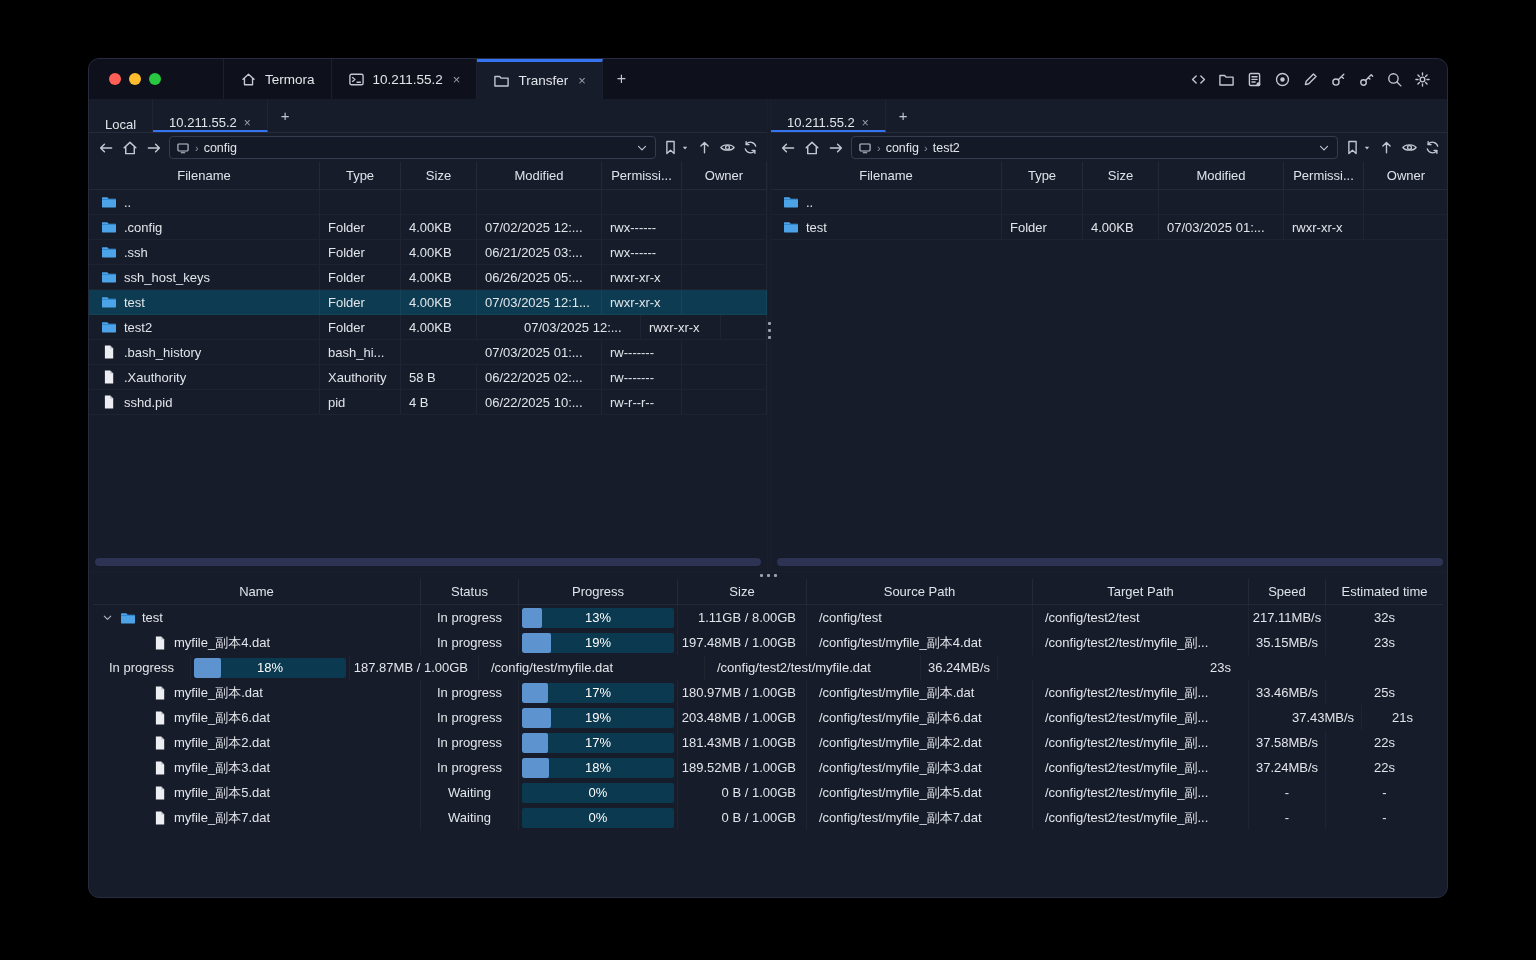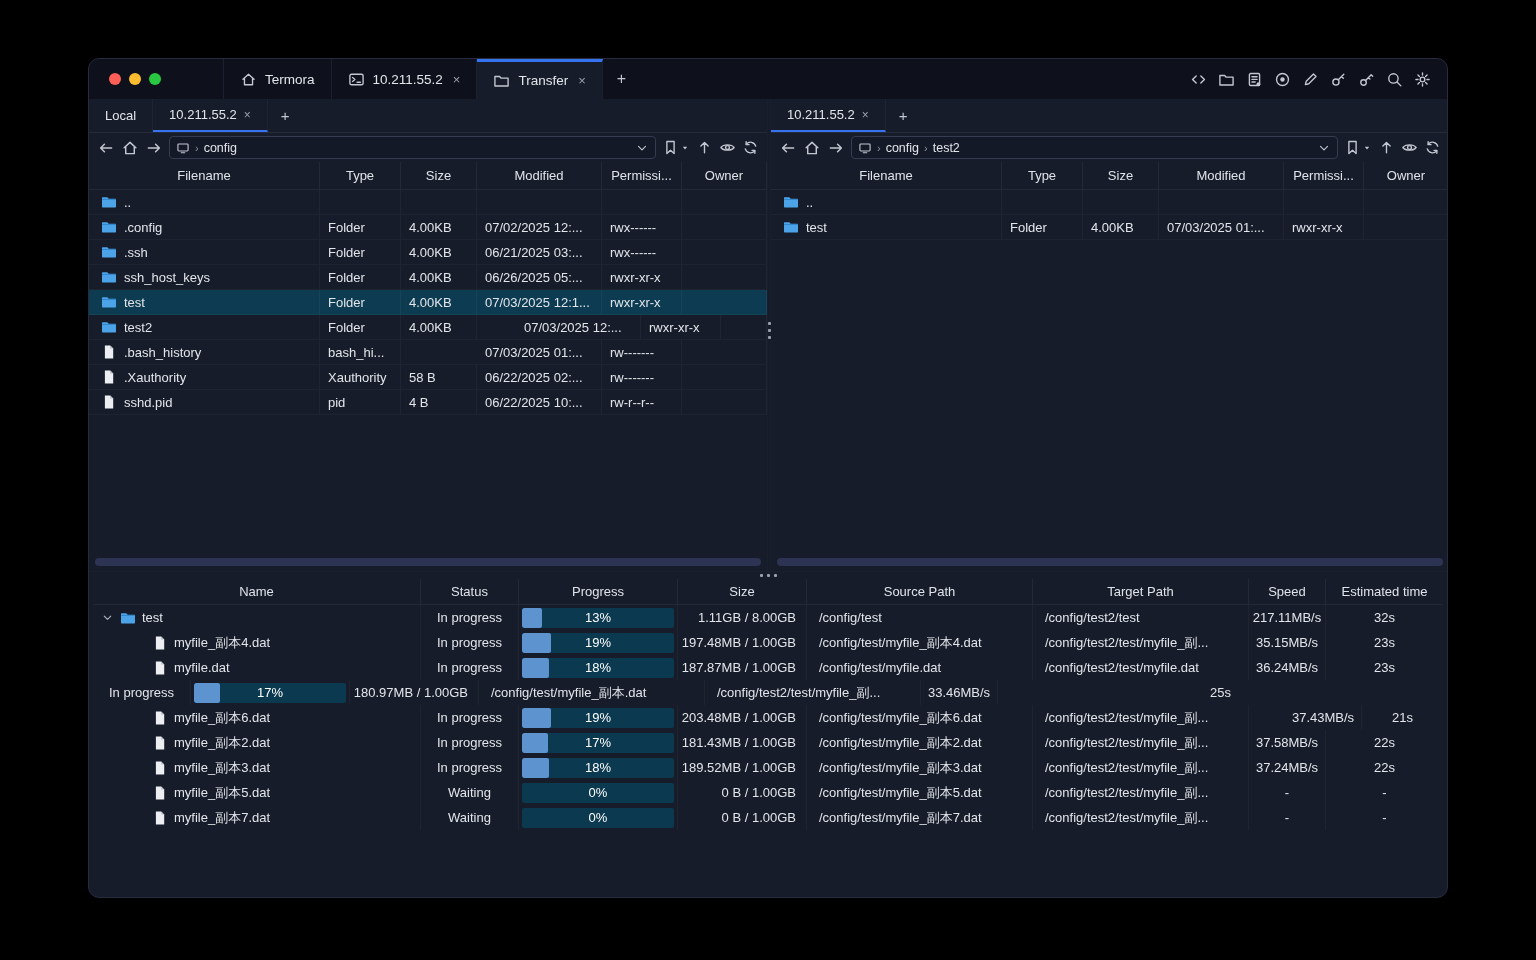--- a/index.html
+++ b/index.html
@@ -32,21 +32,21 @@
   svg{display:block;width:100%;height:100%;}
   
   .fm-area{height:472px;flex:0 0 472px;display:flex;}
   .panel{width:678px;flex:0 0 678px;display:flex;flex-direction:column;position:relative;background:var(--bg);}
   .v-split{width:4px;flex:0 0 4px;border-left:1px solid #20253366;border-right:1px solid #20253366;
     display:flex;align-items:center;justify-content:center;background:var(--bg);cursor:col-resize;}
   .vgrip{display:flex;flex-direction:column;gap:4px;margin-top:-10px;}
   .vgrip i{width:3px;height:3px;background:#9aa0ac;border-radius:1px;}
   
   .p-tabs{height:34px;flex:0 0 34px;display:flex;align-items:stretch;border-bottom:1px solid var(--border);}
-  .p-tab{display:flex;align-items:center;gap:7px;padding:0 16px;font-size:13px;border-right:1px solid #1f2433;position:relative;}
+  .p-tab{display:flex;align-items:flex-end;gap:7px;padding:0 16px;font-size:13px;border-right:1px solid #1f2433;position:relative;}
   .p-tab.active{border-bottom:2px solid var(--accent);}
   .p-tab .x{color:#9aa0ac;font-size:12px;}
   .p-tab-plus{display:flex;align-items:center;padding:0 13px;color:var(--icon);font-size:15px;}
   
   .p-toolbar{height:29px;flex:0 0 29px;display:flex;align-items:center;padding:0 8px;gap:6px;}
   .nav-btn{width:18px;height:18px;color:var(--icon);display:inline-flex;flex:0 0 auto;}
   .crumb-box{flex:1;height:23px;border:1px solid #363c50;border-radius:4px;background:#141927;
     display:flex;align-items:center;padding:0 6px;gap:5px;font-size:12.5px;min-width:0;}
   .crumb-box .seg{white-space:nowrap;}
   .crumb-sep{color:#8d93a1;font-size:11px;}
@@ -605,45 +605,45 @@
             <div class="pg-label">19%</div>
           </div>
         </div>
         <div class="t-cell right" style="width: 129px;">197.48MB / 1.00GB</div>
         <div class="t-cell path" style="width: 226px;">/config/test/myfile_副本4.dat</div>
         <div class="t-cell path" style="width: 216px;">/config/test2/test/myfile_副...</div>
         <div class="t-cell center" style="width: 77px;">35.15MB/s</div>
         <div class="t-cell center" style="flex: 1 1 0%;">23s</div>
       </div>
       <div class="t-row">
+        <div class="t-cell center" style="width: 98px;">In progress</div>
+        <div class="t-cell" style="width: 159px; padding: 0px 1px;">
+          <div class="pg-wrap">
+            <div class="pg-fill" style="width: 18%;"></div>
+            <div class="pg-label">18%</div>
+          </div>
+        </div>
+        <div class="t-cell right" style="width: 129px;">187.87MB / 1.00GB</div>
+        <div class="t-cell path" style="width: 226px;">/config/test/myfile.dat</div>
+        <div class="t-cell path" style="width: 216px;">/config/test2/test/myfile.dat</div>
+        <div class="t-cell center" style="width: 77px;">36.24MB/s</div>
+        <div class="t-cell center" style="flex: 1 1 0%;">23s</div>
+      </div>
+      <div class="t-row">
         <div class="t-cell name" style="width: 328px;">
           <span class="indent"></span>
           <span class="chev-space"></span>
           <span class="ficon">
             <svg viewBox="0 0 16 16">
               <path d="M3.9 1.6h5.3l3 3v9.8H3.9z" fill="#eceef2"></path>
               <path d="M9.2 1.6v3h3z" fill="#b9bec9"></path>
             </svg>
           </span>
-          <span>myfile.dat</span>
-        </div>
-        <div class="t-cell center" style="width: 98px;">In progress</div>
-        <div class="t-cell" style="width: 159px; padding: 0px 1px;">
-          <div class="pg-wrap">
-            <div class="pg-fill" style="width: 18%;"></div>
-            <div class="pg-label">18%</div>
-          </div>
-        </div>
-        <div class="t-cell right" style="width: 129px;">187.87MB / 1.00GB</div>
-        <div class="t-cell path" style="width: 226px;">/config/test/myfile.dat</div>
-        <div class="t-cell path" style="width: 216px;">/config/test2/test/myfile.dat</div>
-        <div class="t-cell center" style="width: 77px;">36.24MB/s</div>
-        <div class="t-cell center" style="flex: 1 1 0%;">23s</div>
-      </div>
-      <div class="t-row">
+          <span>myfile_副本.dat</span>
+        </div>
         <div class="t-cell center" style="width: 98px;">In progress</div>
         <div class="t-cell" style="width: 159px; padding: 0px 1px;">
           <div class="pg-wrap">
             <div class="pg-fill" style="width: 17%;"></div>
             <div class="pg-label">17%</div>
           </div>
         </div>
         <div class="t-cell right" style="width: 129px;">180.97MB / 1.00GB</div>
         <div class="t-cell path" style="width: 226px;">/config/test/myfile_副本.dat</div>
         <div class="t-cell path" style="width: 216px;">/config/test2/test/myfile_副...</div>

